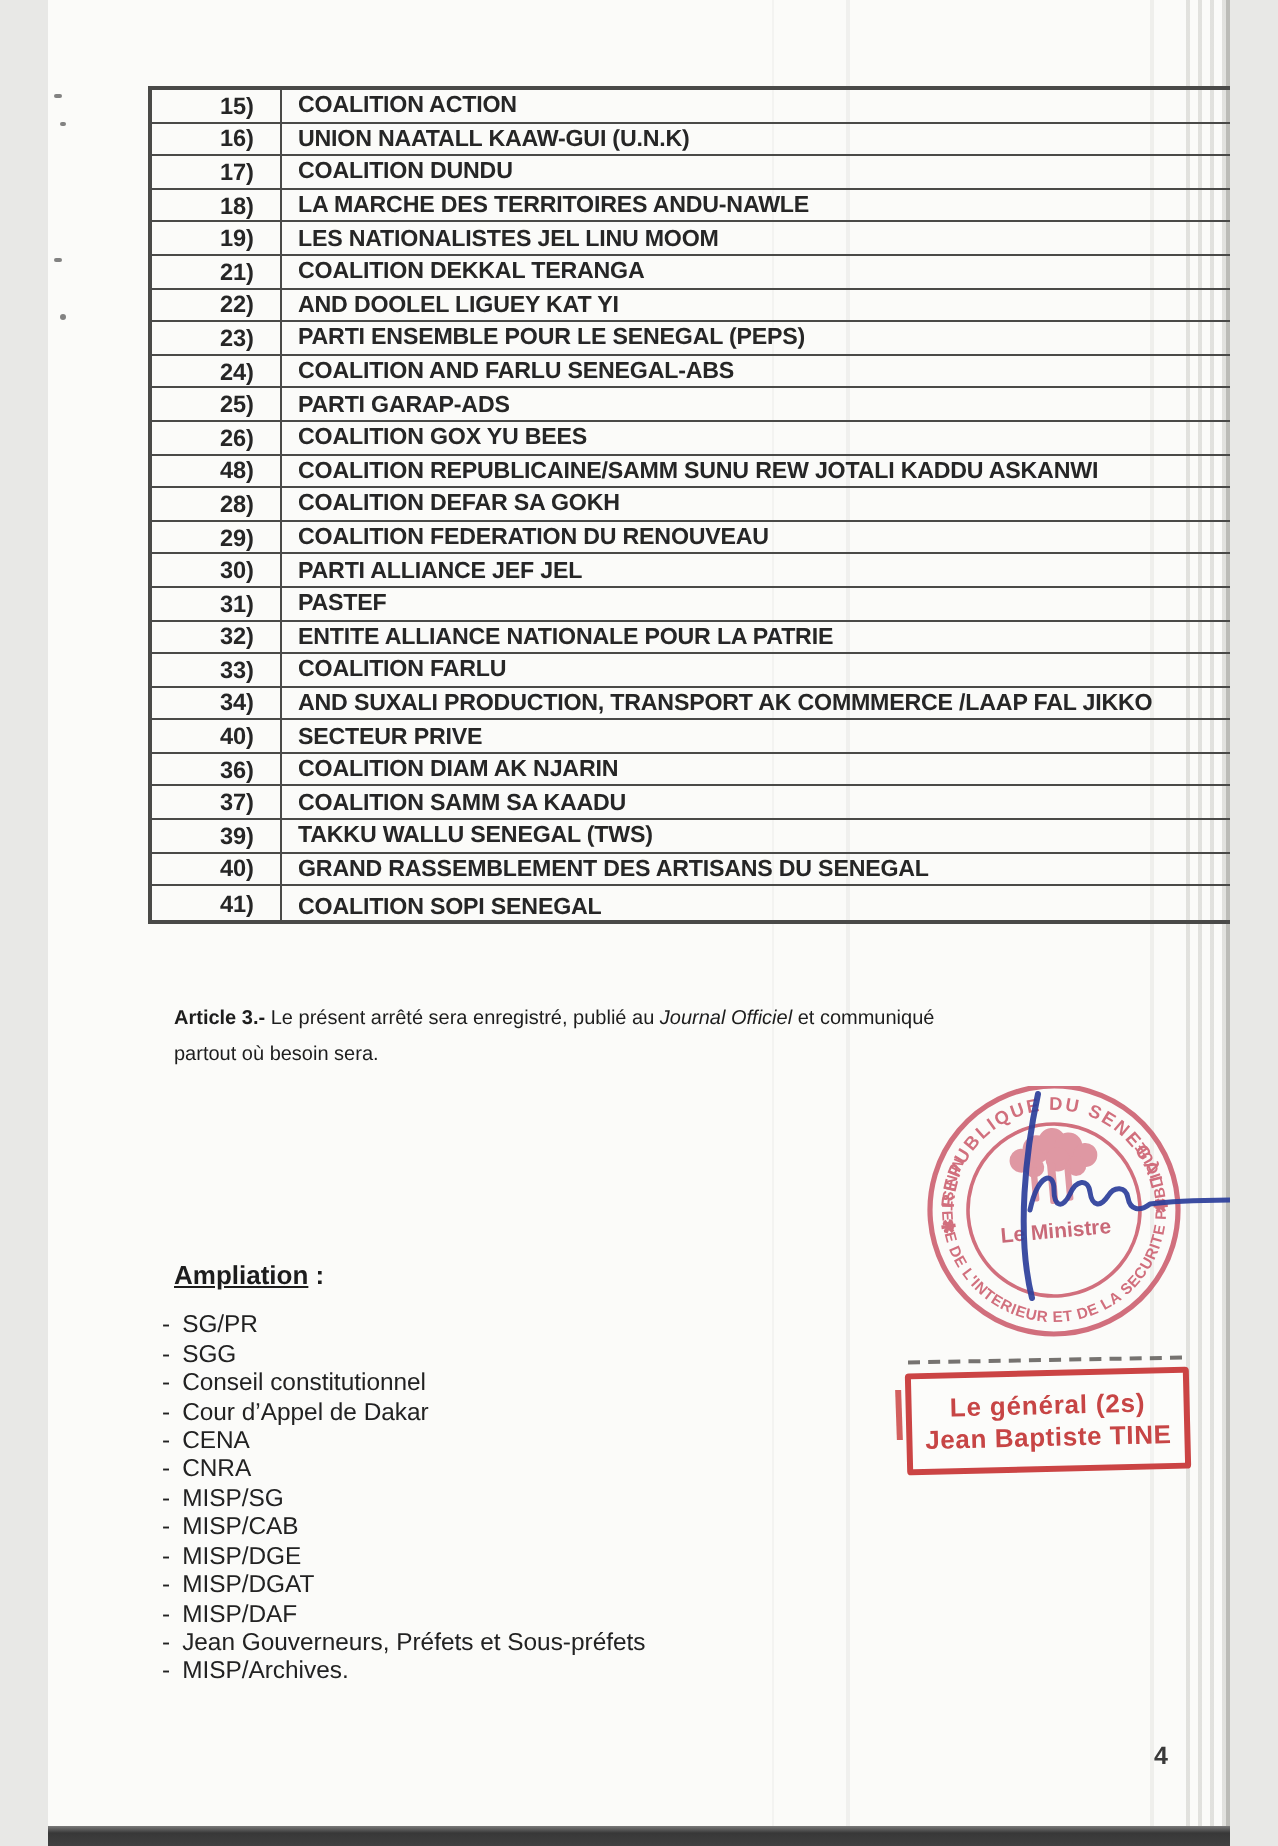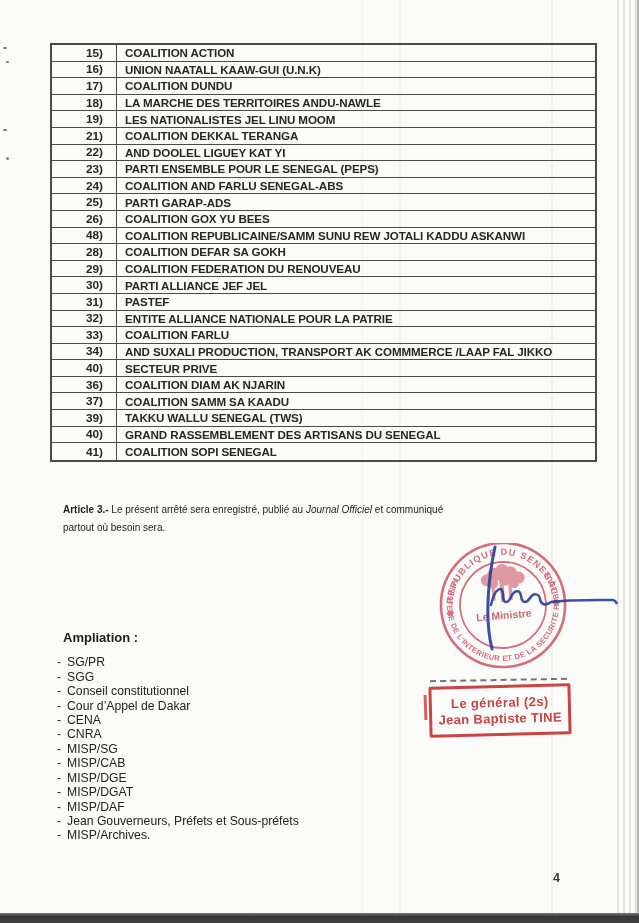--- a/index.html
+++ b/index.html
@@ -1,17 +1,17 @@
 <!DOCTYPE html>
 <html><head>
 <meta charset="utf-8">
 <style>
   html,body{margin:0;padding:0;background:#e8e8e6;}
   .page{
-    position:relative;width:639px;height:923px;margin:0 auto;
+    position:relative;width:591px;height:923px;margin:0 auto;
     background:#fbfbf9;overflow:hidden;
     font-family:"Liberation Sans",sans-serif;color:#222;
   }
   
   .scan-stripe{position:absolute;top:0;height:913px;pointer-events:none;}
   .edge-stripes{
     position:absolute;right:0;top:0;width:26px;height:913px;pointer-events:none;
     background:repeating-linear-gradient(90deg, rgba(150,150,142,0) 0 4px, rgba(150,150,142,.25) 4px 6px);
   }
   .edge-line{position:absolute;right:0;top:0;width:2px;height:913px;background:rgba(110,110,102,.45);}
@@ -19,21 +19,21 @@
   .bottom-bar{
     position:absolute;left:0;bottom:0;width:639px;height:10px;
     background:linear-gradient(#7a7a7a,#383838 35%,#404040);
   }
   
   .ptable{
     position:absolute;left:50px;top:43px;width:547px;
     border:2px solid #4a4a48;box-sizing:border-box;background:transparent;
   }
   .trow{display:flex;height:16.6px;border-bottom:1.4px solid #4a4a48;box-sizing:border-box;align-items:center;}
-  .trow:last-child{border-bottom:none;}
+  .trow:last-child{border-bottom:none;align-items:flex-end;}
   .tnum{
     width:65px;flex:0 0 65px;box-sizing:border-box;text-align:right;padding-right:13px;
     border-right:1.4px solid #4a4a48;font-size:11.8px;font-weight:700;color:#262626;
     height:100%;display:flex;align-items:center;justify-content:flex-end;
   }
   .tname{
     flex:1;padding-left:8px;font-size:11.6px;font-weight:700;color:#262626;
     letter-spacing:-0.1px;white-space:nowrap;overflow:hidden;
   }
   
@@ -48,21 +48,21 @@
   .stamp{
     position:absolute;left:429px;top:685px;width:136px;height:45px;
     border:3px solid #cb4444;border-radius:2px;transform:rotate(-1.4deg);
     display:flex;flex-direction:column;justify-content:center;align-items:center;
     color:#c74545;font-weight:700;background:rgba(255,255,255,.25);
   }
   .stamp .l1{font-size:13px;letter-spacing:.4px;}
   .stamp .l2{font-size:13px;letter-spacing:.3px;margin-top:1px;}
   
   .ampl-title{position:absolute;left:63px;top:630px;font-size:13px;font-weight:700;color:#1d1d1d;}
-  .ampl-title .t{}
+  .ampl-title .t{text-decoration:underline;}
   .ampl-list{position:absolute;left:57px;top:655px;font-size:12.2px;color:#222;}
   .ampl-item{height:14.45px;display:flex;align-items:center;white-space:nowrap;}
   .ampl-item .bullet{margin-right:6px;}
   
   .pageno{position:absolute;left:553px;top:871px;font-size:12.5px;font-weight:600;color:#3a3a3a;}
 </style>
 </head>
 <body>
 
 <div class="page">

